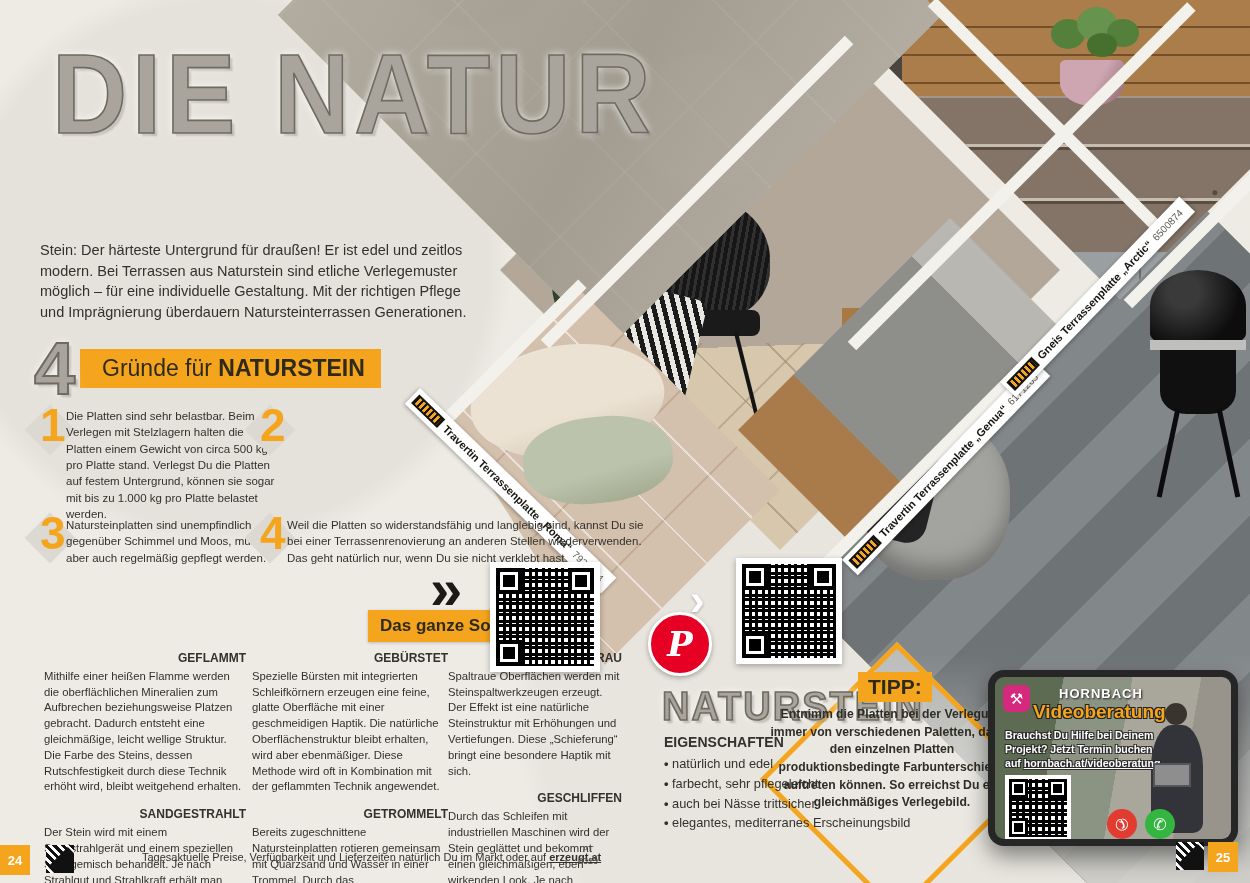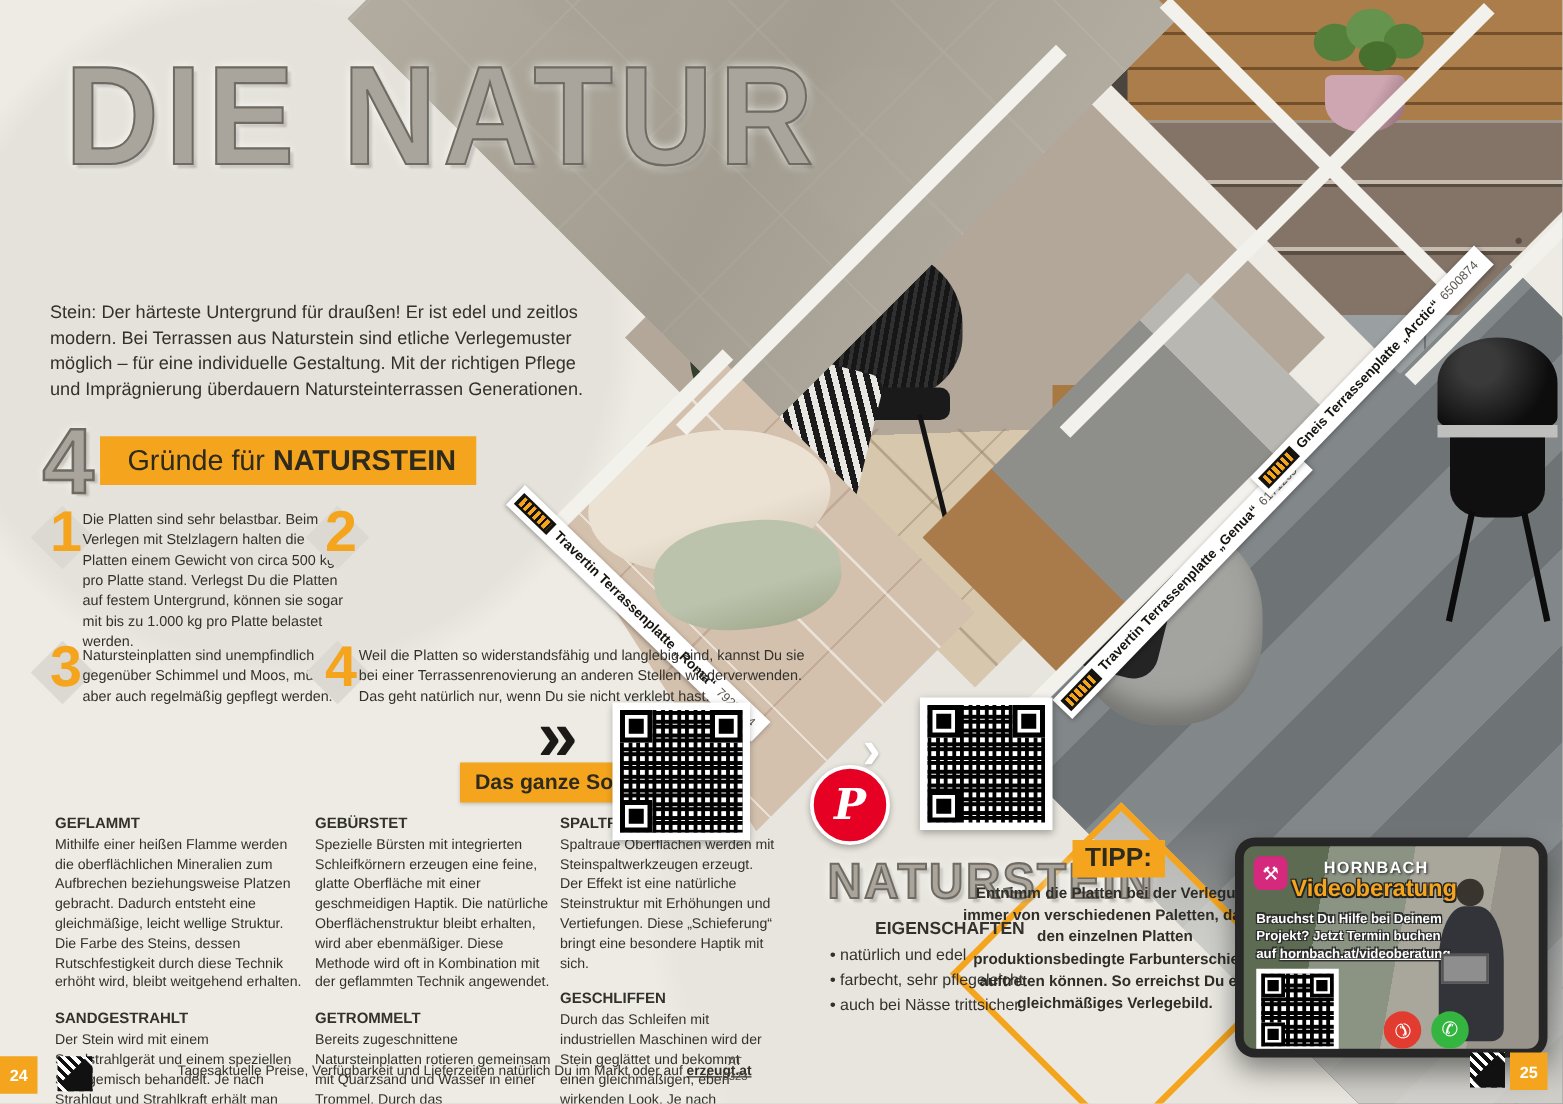--- a/index.html
+++ b/index.html
@@ -128,21 +128,21 @@
   #r1n{left:40px;top:402px;} #r1t{left:66px;top:408px;width:212px;}
   #r2n{left:260px;top:402px;} #r2t{left:287px;top:408px;width:248px;}
   #r3n{left:40px;top:510px;} #r3t{left:66px;top:517px;width:228px;}
   #r4n{left:260px;top:510px;} #r4t{left:287px;top:517px;width:368px;}
 
   
   #materialBadge{left:44px;top:614px;font-size:23px;padding:4px 12px;z-index:5;}
   #materialBadge .bold{font-weight:bold;}
   .mcol{position:absolute;top:650px;font-size:11.3px;line-height:1.4;z-index:5;}
   #mcol1{left:44px;width:202px;} #mcol2{left:252px;width:196px;} #mcol3{left:448px;width:174px;}
-  .mtitle{font-weight:bold;font-size:12px;margin:11px 0 2px;}
+  .mtitle{font-weight:bold;font-size:12px;margin:11px 0 2px;text-align:right;}
   .mtitle:first-child{margin-top:0;}
 
   
   .qr{position:absolute;background:#fff;padding:6px;box-shadow:0 2px 6px rgba(0,0,0,.3);z-index:6;}
   .qrmod{position:relative;width:100%;height:100%;background-color:#fff;
     background-image:repeating-linear-gradient(0deg,#000 0 3px,transparent 3px 7px),
       repeating-linear-gradient(90deg,#000 0 3px,#fff 3px 7px);
     background-size:11px 11px,13px 13px;}
   .qf{position:absolute;width:18px;height:18px;border:4px solid #000;background:#fff;}
   .qf::after{content:"";position:absolute;inset:3px;background:#000;}
@@ -156,21 +156,21 @@
     box-shadow:0 1px 3px rgba(0,0,0,.2);}
   #pinCircle{left:648px;top:612px;width:58px;height:58px;border-radius:50%;background:#e60023;z-index:7;
     display:flex;align-items:center;justify-content:center;border:3px solid #fff;box-shadow:0 2px 5px rgba(0,0,0,.3);}
   #pinCircle::before{content:"P";color:#fff;font-size:34px;font-weight:bold;font-style:italic;
     font-family:"DejaVu Serif",serif;}
   #pinBadge{left:700px;top:630px;background:#d9232e;color:#fff;font-weight:bold;font-size:15.5px;
     padding:6px 12px;z-index:6;}
 
   
   #propTitle{left:662px;top:684px;font-size:38px;letter-spacing:2px;z-index:5;transform:scaleY(1.05);transform-origin:left top;}
-  #propSub{left:700px;top:734px;font-size:14px;font-weight:bold;z-index:5;}
+  #propSub{left:664px;top:734px;font-size:14px;font-weight:bold;z-index:5;}
   #propList{left:664px;top:754px;font-size:12.8px;line-height:1.55;z-index:5;}
   #propList div::before{content:"• ";font-weight:bold;}
 
   
   #tippDiamond{left:800px;top:682px;width:184px;height:184px;border:5px solid #f5a51d;
     transform:rotate(45deg);z-index:4;background:rgba(237,235,228,.55);}
   #tippBadge{left:858px;top:672px;font-size:21px;font-weight:bold;padding:3px 10px;z-index:6;}
   #tippText{left:770px;top:706px;width:244px;font-size:12.2px;font-weight:bold;line-height:1.45;
     text-align:center;z-index:6;color:#2f2d27;}
 
@@ -341,20 +341,21 @@
     </div>
   </div>
   <div class="abs" id="pinCircle"></div>
 
   <div class="abs stone" id="propTitle">NATURSTEIN</div>
   <div class="abs" id="propSub">EIGENSCHAFTEN</div>
   <div class="abs" id="propList">
     <div>natürlich und edel</div>
     <div>farbecht, sehr pflegeleicht</div>
     <div>auch bei Nässe trittsicher</div>
+    <div>elegantes, mediterranes Erscheinungsbild</div>
   </div>
 
   <div class="abs" id="tippDiamond"></div>
   <div class="abs orangebadge" id="tippBadge">TIPP:</div>
   <div class="abs" id="tippText">Entnimm die Platten bei der Verlegung immer von verschiedenen Paletten, da bei den einzelnen Platten produktionsbedingte Farbunterschiede auftreten können. So erreichst Du ein gleichmäßiges Verlegebild.</div>
 
   <div class="abs" id="tablet">
     <div id="tscreen">
       <div id="tman"></div>
       <div id="ttab"></div>

